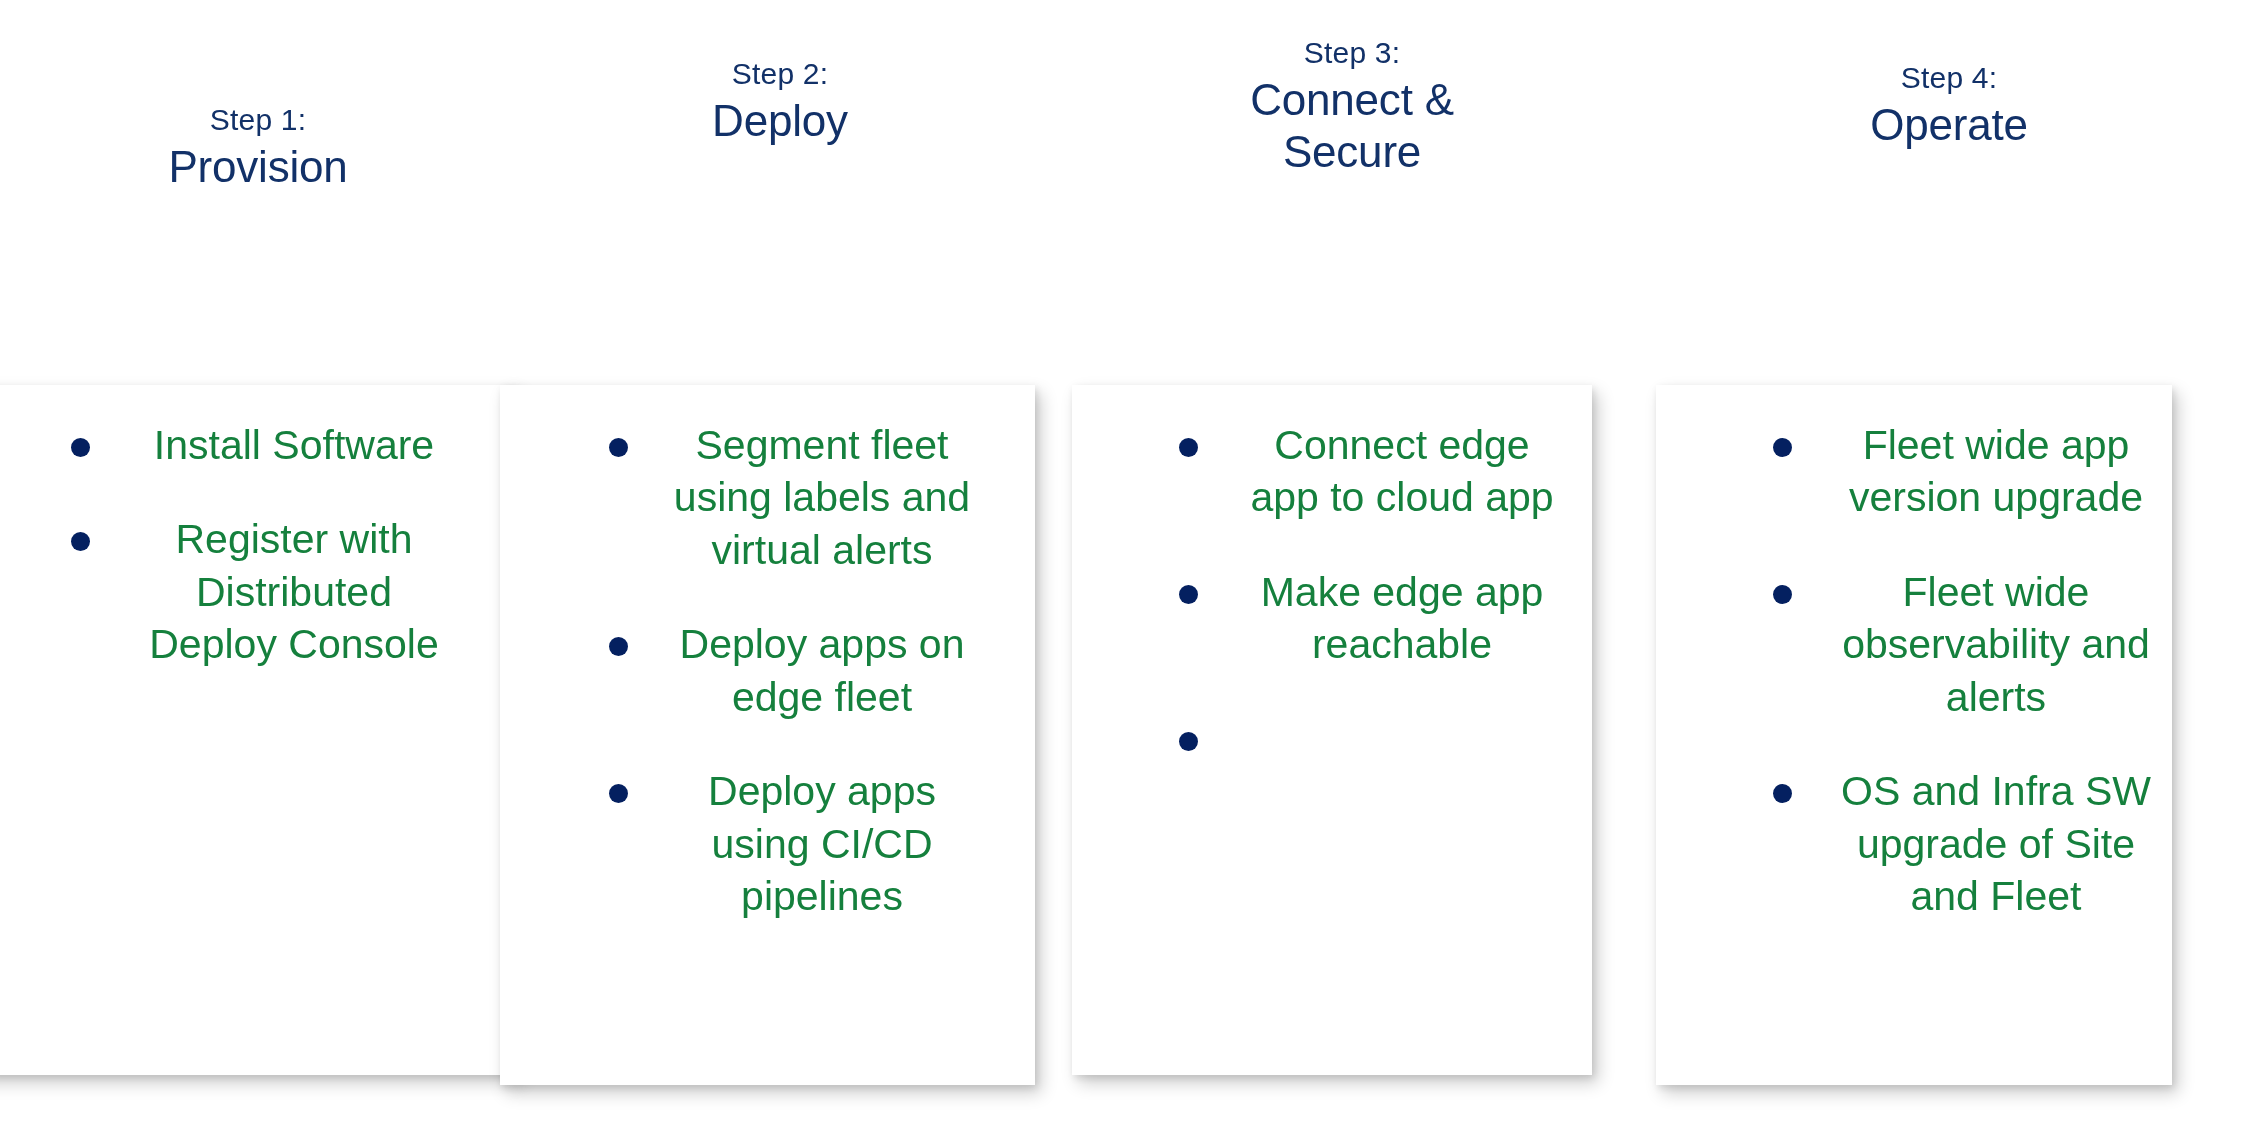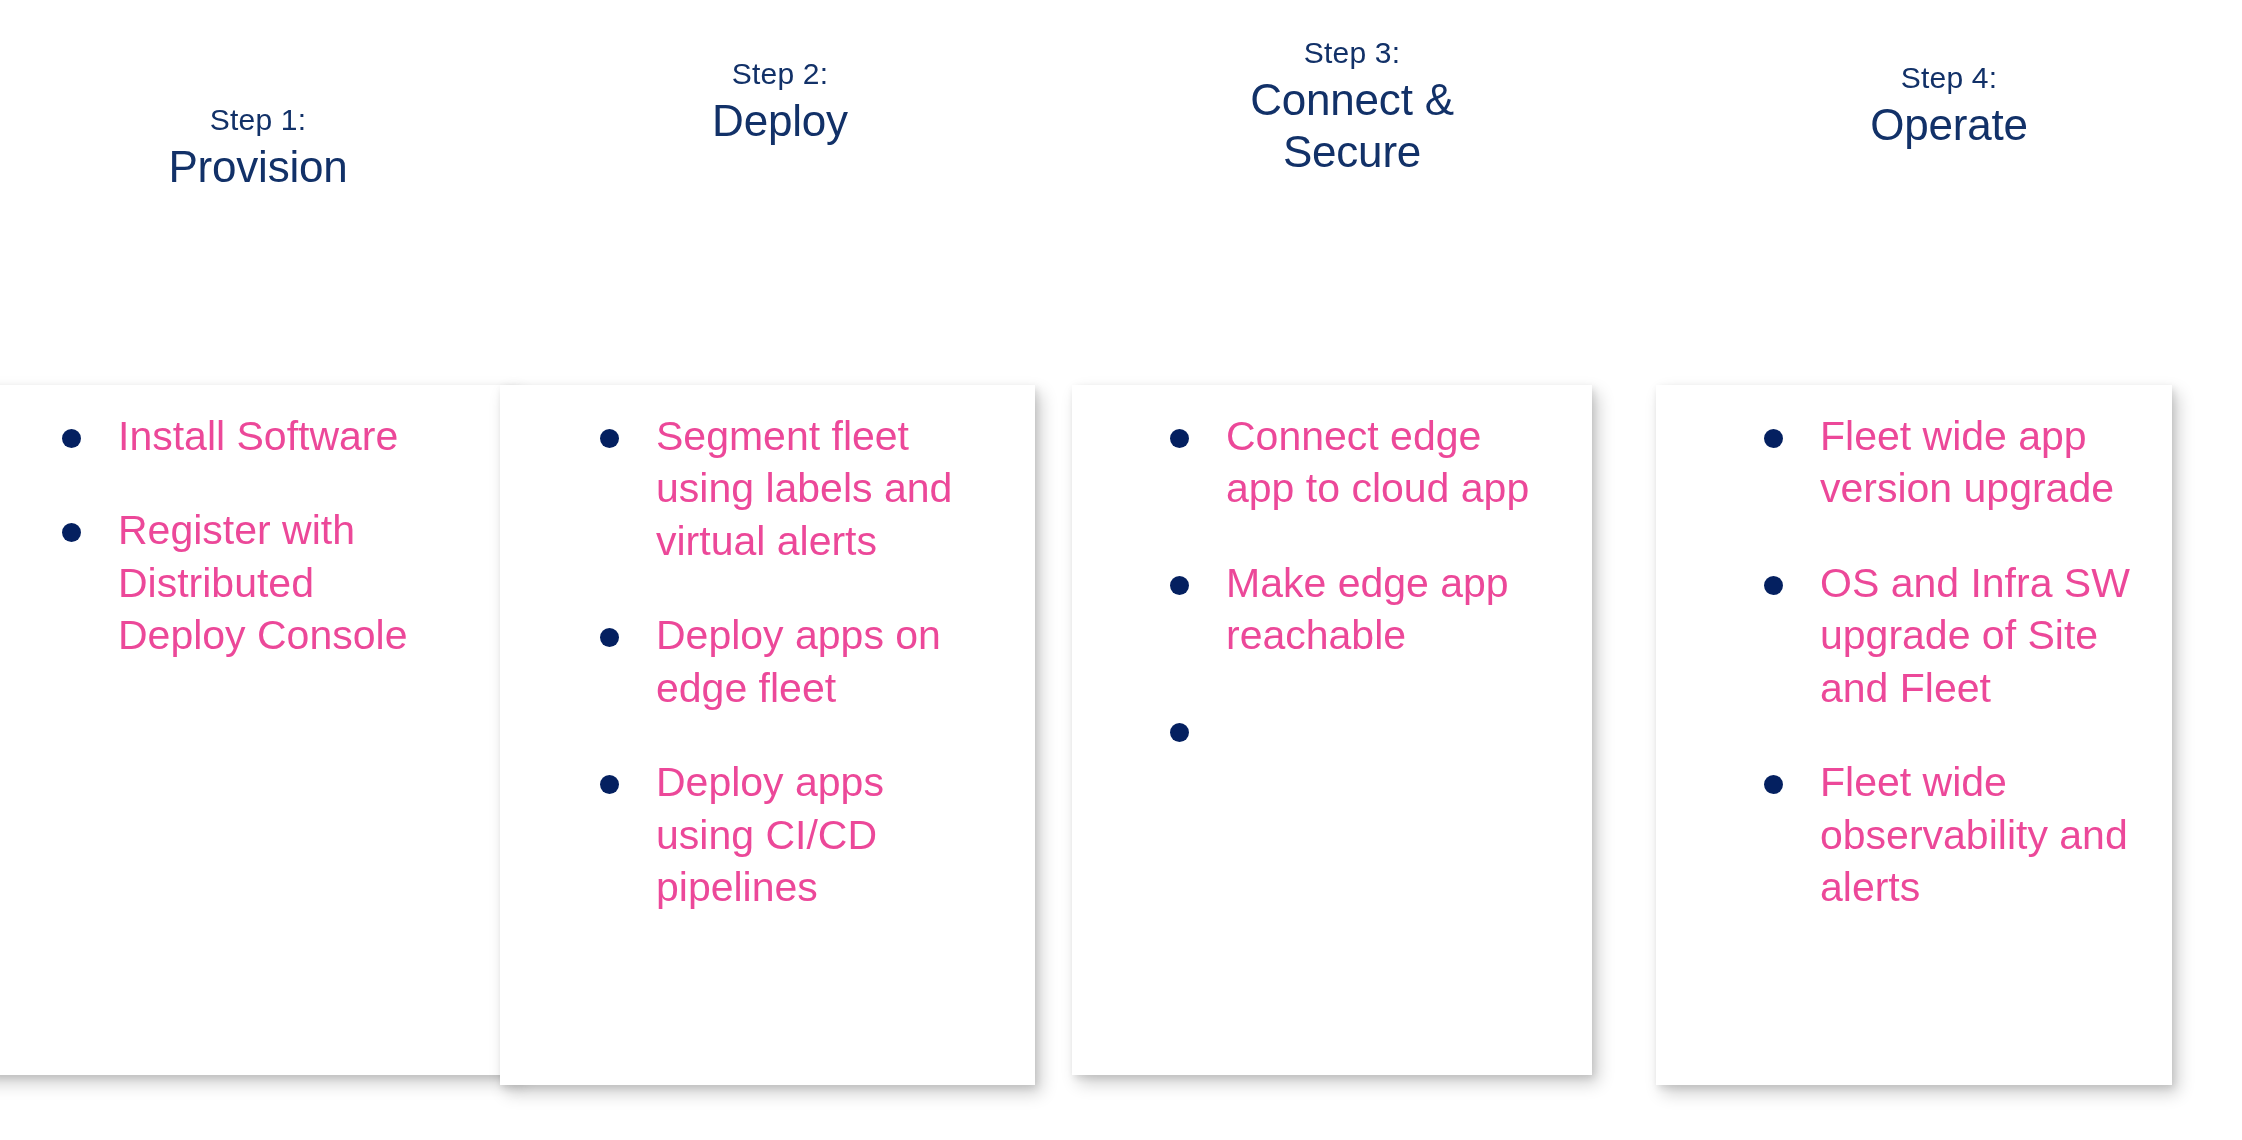--- a/index.html
+++ b/index.html
@@ -69,26 +69,27 @@
   }
   .card-1 { left: -24px;  top: 385px; width: 540px; height: 690px; }
   .card-2 { left: 0px;    top: 385px; width: 535px; height: 700px; }
   .card-3 { left: 0px;    top: 385px; width: 520px; height: 690px; }
   .card-4 { left: 0px;    top: 385px; width: 516px; height: 700px; }
 
   
   .bullets {
     position: absolute;
     list-style: none;
-    margin: 8px;
+    margin: 17px;
     padding: 0;
-    color: #ec4899;
+    color: #15803d;
     font-size: 41px;
     line-height: 1.28;
     font-weight: 400;
+    text-align: center;
   }
   .col-1 .bullets { left: 44px;  top: 402px; width: 400px; }
   .col-2 .bullets { left: 82px;  top: 402px; width: 380px; }
   .col-3 .bullets { left: 80px;  top: 402px; width: 400px; }
   .col-4 .bullets { left: 90px;  top: 402px; width: 400px; }
 
   .bullet {
     position: relative;
     padding-left: 66px;
     margin-bottom: 42px;
@@ -178,22 +179,22 @@
       <div class="h-title">Operate</div>
     </div>
     <div class="card card-4"></div>
     <ul class="bullets">
       <li class="bullet">
         <span class="bullet-dot"></span>
         <span class="bullet-text">Fleet wide app version upgrade</span>
       </li>
       <li class="bullet">
         <span class="bullet-dot"></span>
+        <span class="bullet-text">Fleet wide observability and alerts</span>
+      </li>
+      <li class="bullet">
+        <span class="bullet-dot"></span>
         <span class="bullet-text">OS and Infra SW upgrade of Site and Fleet</span>
       </li>
-      <li class="bullet">
-        <span class="bullet-dot"></span>
-        <span class="bullet-text">Fleet wide observability and alerts</span>
-      </li>
     </ul>
   </div>
 
 </div>
 
 </body></html>

